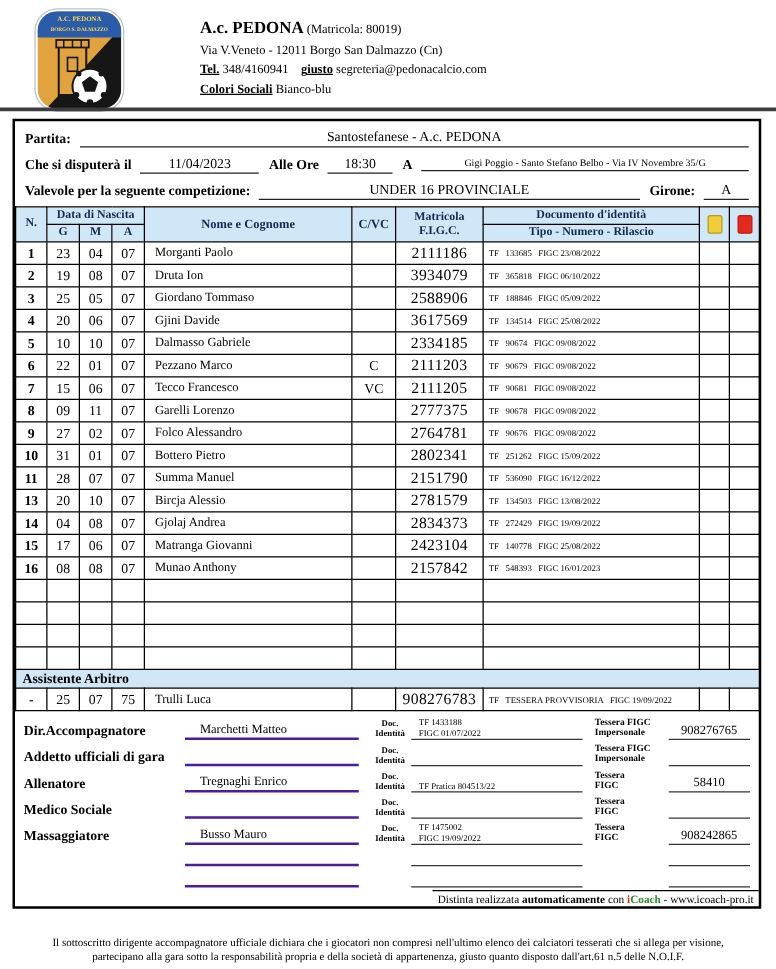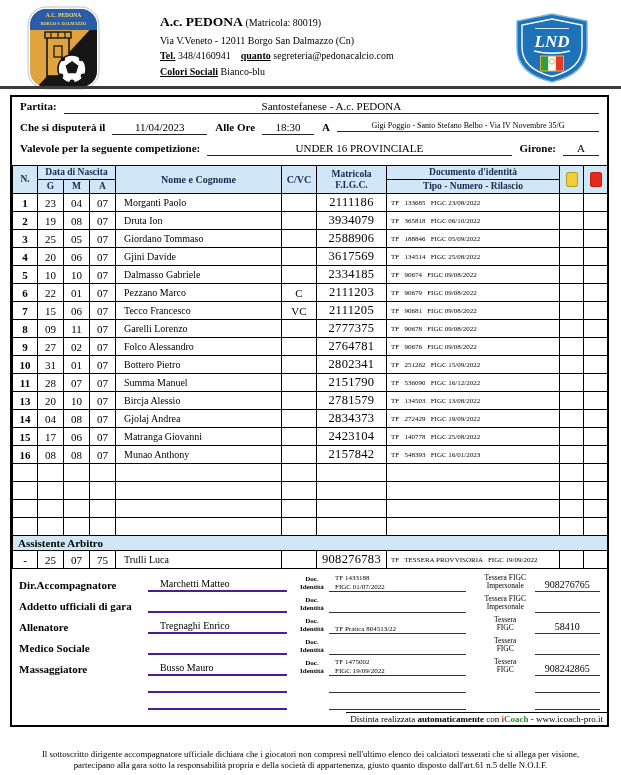--- a/index.html
+++ b/index.html
@@ -13,21 +13,21 @@
   .club-name{font-size:13.5px;font-weight:bold;}
   .b{font-weight:bold;text-decoration:underline;}
   .header-divider{position:absolute;top:86px;left:0;width:621px;height:3px;background:#3d3d3d;}
 
   
   .main-box{position:absolute;top:95px;left:10px;width:599px;height:632px;border:2px solid #000;
             box-sizing:border-box;display:flex;flex-direction:column;}
 
   
   .match-info{padding:3px 8px 0 8px;}
-  .mrow{display:flex;align-items:flex-start;height:21px;font-size:11px;}
+  .mrow{display:flex;align-items:center;height:21px;font-size:11px;}
   .mlabel{font-weight:bold;white-space:nowrap;margin-right:7px;}
   .mlabel.gap{margin-left:8px;}
   .u{border-bottom:1px solid #222;}
   .mval{text-align:center;padding-bottom:1px;}
   .partita-val{flex:1;}
   .date-val{width:95px;}
   .time-val{width:52px;}
   .venue-val{flex:1;font-size:8px;}
   .comp-val{flex:1;}
   .girone-val{width:36px;}
@@ -48,21 +48,21 @@
   .card.red{background:#e52a1d;border:1px solid #c01d13;}
 
   
   .staff-section{margin-top:2px;padding:0 7px;}
   .staff-row{display:flex;align-items:flex-end;height:21px;}
   .staff-row.blank{height:17px;}
   .s-label{width:136px;font-weight:bold;font-size:11px;padding-bottom:1px;}
   .s-name{width:146px;border-bottom:2px solid #4c1d95;font-size:10px;padding:0 0 1px 12px;margin-right:8px;box-sizing:border-box;}
   .s-doclabel{width:36px;font-size:7px;font-weight:bold;text-align:center;line-height:1.15;padding-bottom:1px;}
   .s-doc{width:144px;border-bottom:1px solid #333;font-size:7px;line-height:1.2;padding:0 0 0 6px;margin-right:10px;box-sizing:border-box;}
-  .s-tess{width:62px;font-size:7.5px;font-weight:normal;text-align:center;line-height:1.15;padding-bottom:1px;}
+  .s-tess{width:62px;font-size:7.5px;font-weight:bold;line-height:1.15;padding-bottom:1px;}
   .s-num{width:69px;border-bottom:1px solid #333;font-size:10px;text-align:center;padding-bottom:1px;box-sizing:border-box;}
 
   
   .icoach{margin-top:auto;align-self:flex-end;font-size:9px;padding:1px 4px;border-top:1px solid #000;white-space:nowrap;}
   .ic-i{color:#d42a1e;font-weight:bold;}
   .ic-c{color:#2e8b2e;font-weight:bold;}
 
   .disclaimer{position:absolute;top:749px;left:8px;width:605px;text-align:center;font-size:8.8px;line-height:1.3;}
 </style>
 </head>
@@ -103,43 +103,29 @@
 
   <div class="club-info">
     <div>
       <span class="club-name">A.c. PEDONA</span>
       <span>(Matricola: 80019)</span>
     </div>
     <div>Via V.Veneto - 12011 Borgo San Dalmazzo (Cn)</div>
     <div>
       <span class="b">Tel.</span>
       <span>348/4160941</span>&nbsp;&nbsp;&nbsp;
-      <span class="b">quanto</span>
+      <span class="b">giusto</span>
       <span>segreteria@pedonacalcio.com</span>
     </div>
     <div>
       <span class="b">Colori Sociali</span>
       <span>Bianco-blu</span>
     </div>
   </div>
 
-  <div class="lnd">
-    <svg width="78" height="72" viewBox="0 0 78 72">
-      <path d="M39,2 L74,9 L74,36 C74,55 60,65 39,70 C18,65 4,55 4,36 L4,9 Z" fill="#1d72b8" stroke="#7db6e0" stroke-width="1.5"></path>
-      <path d="M39,7 L69,13 L69,35 C69,51 57,60 39,64.5 C21,60 9,51 9,35 L9,13 Z" fill="none" stroke="#ffffff" stroke-width="1.4"></path>
-      <line x1="22" y1="16.5" x2="56" y2="16.5" stroke="#ffffff" stroke-width="1" opacity="0.85"></line>
-      <text x="39" y="35" font-size="17" font-weight="bold" font-style="italic" fill="#ffffff" text-anchor="middle">LND</text>
-      <path d="M21,39 Q39,43.5 57,39" stroke="#ffffff" stroke-width="1.3" fill="none"></path>
-      <rect x="27.5" y="44" width="7.7" height="15" fill="#2f9e41"></rect>
-      <rect x="35.2" y="44" width="7.7" height="15" fill="#ffffff"></rect>
-      <rect x="42.9" y="44" width="7.6" height="15" fill="#e03a2f"></rect>
-      <rect x="27.5" y="44" width="23" height="15" fill="none" stroke="#d9b23a" stroke-width="1"></rect>
-      <circle cx="39" cy="49.5" r="2.6" fill="none" stroke="#d9b23a" stroke-width="1"></circle>
-    </svg>
-  </div>
 
   <div class="header-divider"></div>
 
   <div class="main-box">
 
     <div class="match-info">
       <div class="mrow">
         <span class="mlabel">Partita:</span>
         <span class="mval u partita-val">Santostefanese - A.c. PEDONA</span>
       </div>

